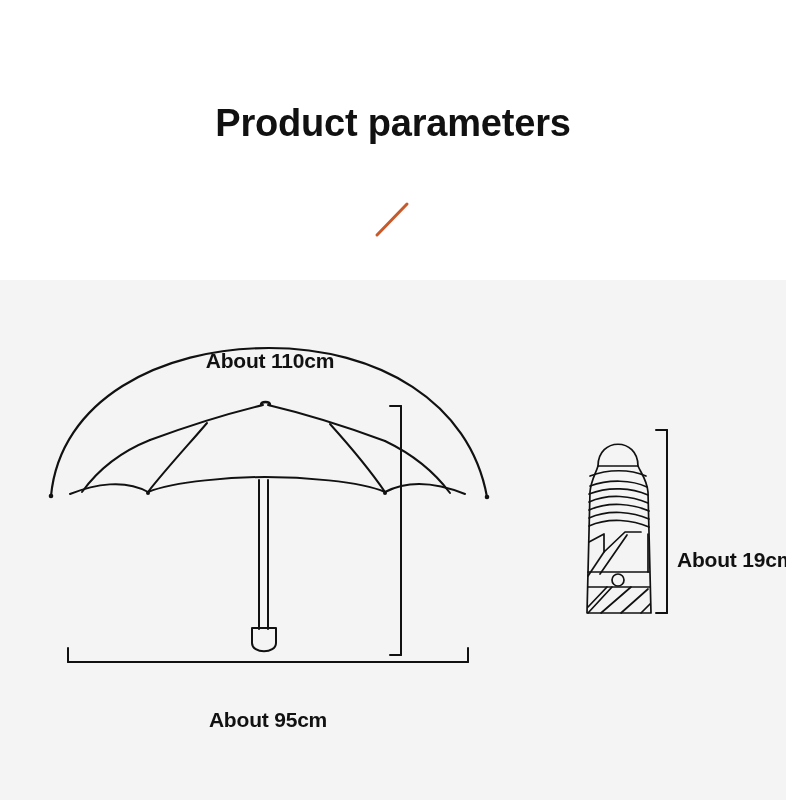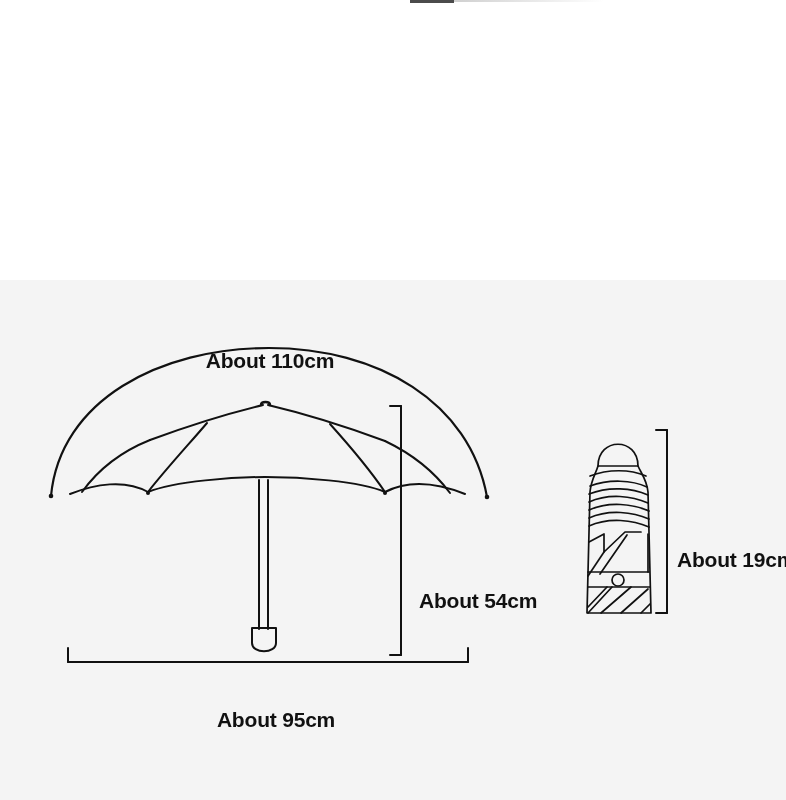--- a/index.html
+++ b/index.html
@@ -98,39 +98,46 @@
     left: 0;
     top: 37px;
     width: 540px;
     text-align: center;
   }
   #label-width-bottom {
     left: 0;
     top: 396px;
     width: 536px;
     text-align: center;
-    padding-left: 8px;
   }
   #label-height-open {
     left: 419px;
     top: 277px;
   }
   #label-height-folded {
     left: 677px;
     top: 236px;
   }
 </style>
 </head>
 <body>
 
 <div id="page">
 
   <div id="top-artifact"></div>
   <div id="top-artifact-fade"></div>
 
+  <div id="header">
+
+    <div id="page-title">Product parameters</div>
+
+    <svg id="title-slash" viewBox="0 0 38 38">
+      <line x1="3" y1="35" x2="33" y2="4" stroke="#c8592a" stroke-width="3" stroke-linecap="round"></line>
+    </svg>
+  </div>
 
   <div id="diagram-panel">
 
     <svg id="diagram-svg" viewBox="0 0 786 520">
 
       <g fill="none" stroke="#111111" stroke-width="2" stroke-linecap="round" stroke-linejoin="round">
 
         <g>
 
           <path d="M 51 216 C 60 120 160 68 269 68 C 378 68 470 122 487 217" stroke-width="2.2"></path>
@@ -216,18 +223,17 @@
           <line x1="667" y1="333" x2="656" y2="333"></line>
         </g>
 
       </g>
     </svg>
 
     <div class="dim-label" id="label-width-top">About 110cm</div>
 
     <div class="dim-label" id="label-width-bottom">About 95cm</div>
 
-    <div class="dim-label" id="label-height-open">About 54cm</div>
 
     <div class="dim-label" id="label-height-folded">About 19cm</div>
 
   </div>
 </div>
 
 </body></html>

